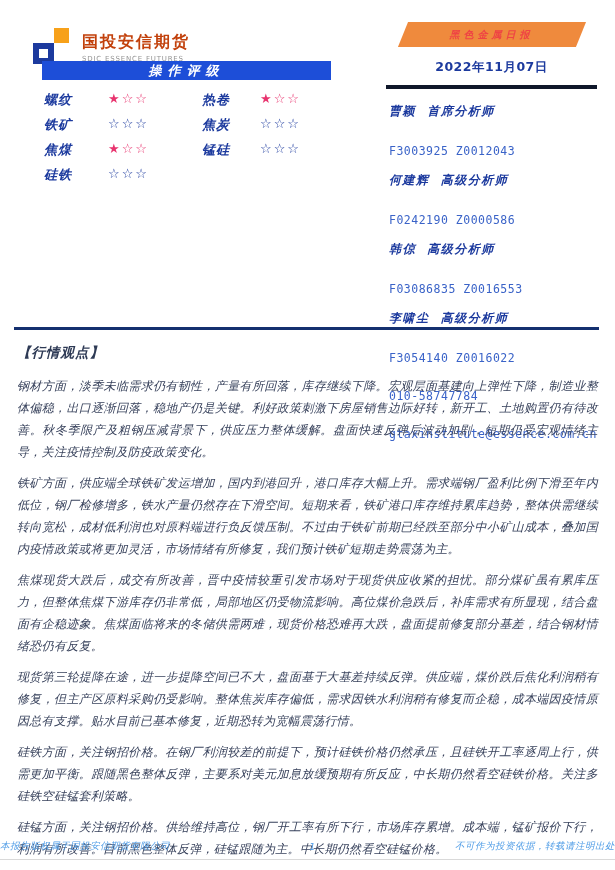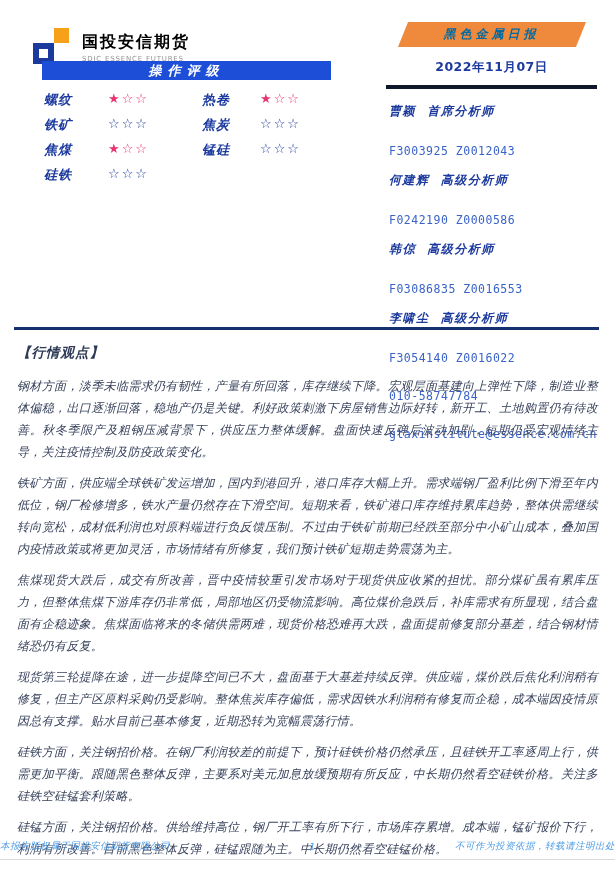--- a/index.html
+++ b/index.html
@@ -11,21 +11,21 @@
     background: #ffffff;
     font-family: "DejaVu Sans", sans-serif;
     overflow: hidden;
   }
 
   
   .logo { position: absolute; left: 33px; top: 26px; display: flex; gap: 9px; }
   .logo-mark { position: relative; width: 40px; height: 42px; }
   .logo-frame { position: absolute; left: 0; bottom: 4px; width: 21px; height: 21px; border: 6px solid #1c3a9e; background: #fff; }
   .logo-orange { position: absolute; left: 21px; top: 2px; width: 15px; height: 15px; background: #f7a11a; }
-  .brand-cn { font-size: 16px; font-weight: bold; color: #000000; letter-spacing: 2px; margin-top: 6px; }
+  .brand-cn { font-size: 16px; font-weight: bold; color: #c2410c; letter-spacing: 2px; margin-top: 6px; }
   .brand-en { font-size: 7px; color: #949494; letter-spacing: 0.8px; margin-top: 2px; }
 
   
   .rating { position: absolute; left: 42px; top: 61px; width: 289px; }
   .rating-header {
     background: #1d4ed8; color: #ffffff; text-align: center;
     font-size: 13px; font-weight: bold; letter-spacing: 6px;
     height: 19px; line-height: 19px; font-style: italic;
   }
   .rating-grid {
@@ -36,21 +36,21 @@
   }
   .r-label { font-size: 13px; font-weight: bold; color: #1c3a9e; font-style: italic; letter-spacing: 1px; }
   .stars { font-size: 13px; letter-spacing: 2px; line-height: 15px; }
   .stars.s-red { color: #e8336e; }
   .stars.s-blue { color: #1c3a9e; }
 
   
   .right-col { position: absolute; left: 386px; top: 22px; width: 211px; }
   .banner { position: relative; width: 178px; height: 25px; margin: 0 auto; }
   .banner-bg { position: absolute; left: 0; top: 0; right: 0; bottom: 0; background: #ef8a3d; transform: skewX(-22deg); }
-  .banner-title { position: relative; text-align: center; color: #0369a1; font-weight: bold; font-size: 12px; letter-spacing: 4px; line-height: 25px; font-style: italic; }
+  .banner-title { position: relative; text-align: center; color: #ef4444; font-weight: bold; font-size: 10px; letter-spacing: 4px; line-height: 25px; font-style: italic; }
   .date-row {
     text-align: center; font-weight: bold; color: #1c3a9e; font-size: 12.5px;
     margin-top: 12px; padding-bottom: 9px; border-bottom: 4px solid #0f172a; letter-spacing: 0.5px;
   }
   .analysts { margin-top: 4px; padding-left: 3px; }
   .a-name { font-size: 12px; font-weight: bold; color: #1c3a9e; letter-spacing: 1.5px; margin-top: 14px; font-style: italic; }
   .a-ids, .contact-line {
     font-size: 11.5px; color: #3a63c8; margin-top: 24px; letter-spacing: 0.5px;
     font-family: "DejaVu Sans Mono", monospace;
   }

